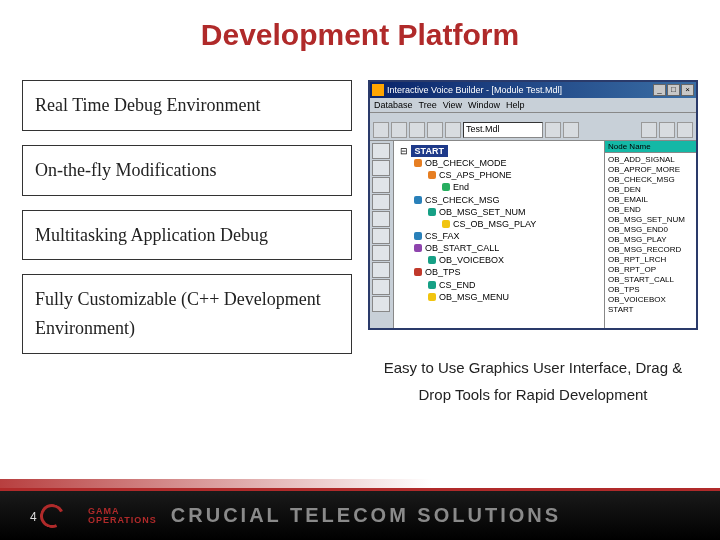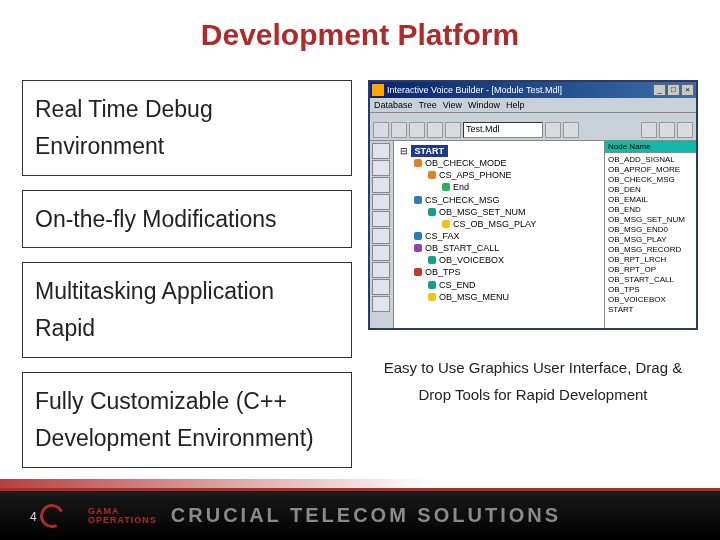--- a/index.html
+++ b/index.html
@@ -26,23 +26,24 @@
   .left-col {
     width: 330px;
     display: flex;
     flex-direction: column;
     gap: 14px;
   }
   .feature-box {
     border: 1.5px solid #333;
     background: #fff;
     padding: 10px 12px;
-    font-size: 23px;
+    font-size: 18px;
     color: #222;
     line-height: 1.6;
+    font-family: Liberation Serif, serif;
   }
   .right-col {
     flex: 1;
     display: flex;
     flex-direction: column;
     gap: 18px;
   }
   .screenshot-app {
     border: 2px solid #2a3a6a;
     background: #c8d0d8;
@@ -181,21 +182,21 @@
 </style>
 </head>
 <body>
 
 <div class="title">Development Platform</div>
 
 <div class="content">
   <div class="left-col">
     <div class="feature-box">Real Time Debug Environment</div>
     <div class="feature-box">On-the-fly Modifications</div>
-    <div class="feature-box">Multitasking Application Rapid</div>
+    <div class="feature-box">Multitasking Application Debug</div>
     <div class="feature-box">Fully Customizable (C++ Development Environment)</div>
   </div>
 
   <div class="right-col">
 
     <div class="screenshot-app">
       <div class="app-titlebar">
         <span class="ticon"></span>
         <span>Interactive Voice Builder - [Module Test.Mdl]</span>
         <span class="spacer"></span>

